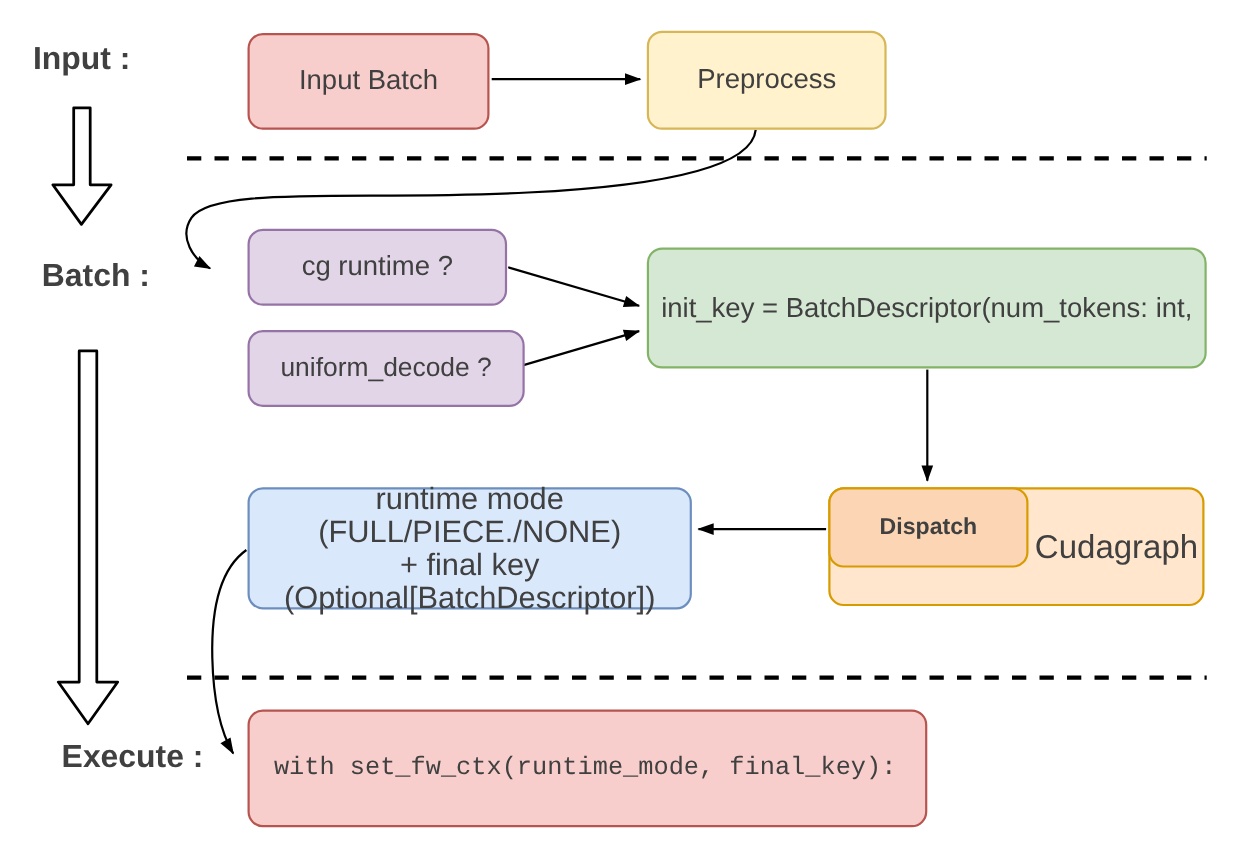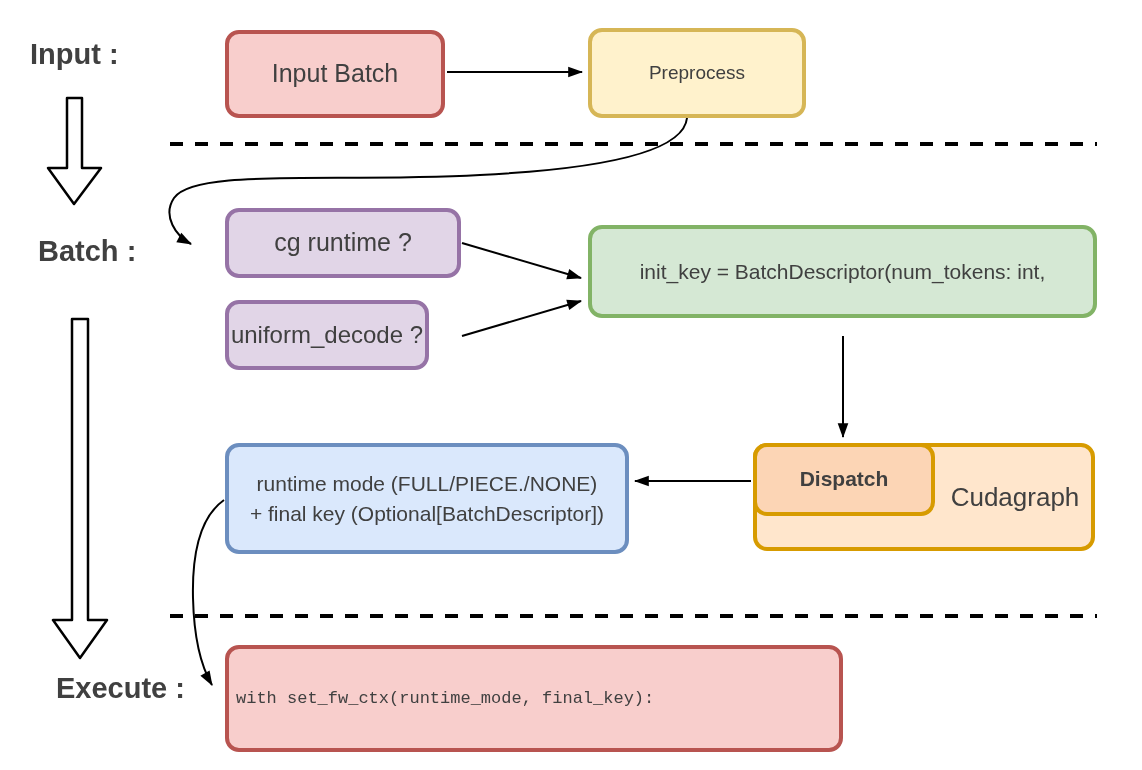--- a/index.html
+++ b/index.html
@@ -14,49 +14,49 @@
   }
   .connector-layer {
     position: absolute;
     left: 0; top: 0;
     width: 1142px; height: 770px;
     z-index: 1;
   }
   .node {
     position: absolute;
     z-index: 2;
-    border: 4px solid #ec4899;
+    border: 2px solid #ec4899;
     border-radius: 14px;
     display: flex;
     flex-direction: column;
     align-items: center;
     justify-content: center;
     text-align: center;
     box-sizing: border-box;
     line-height: 1.25;
   }
   .stage-label {
     position: absolute;
     z-index: 2;
     font-weight: bold;
     font-size: 29px;
     white-space: nowrap;
   }
   
   .n-input-batch   { left: 225px; top: 30px;  width: 220px; height: 88px;  background: #f8cecc; border-color: #b85450; font-size: 25px; }
-  .n-preprocess    { left: 588px; top: 28px;  width: 218px; height: 90px;  background: #fff2cc; border-color: #d6b656; font-size: 19px; }
+  .n-preprocess    { left: 588px; top: 28px;  width: 218px; height: 90px;  background: #fff2cc; border-color: #d6b656; font-size: 25px; }
   .n-cg-padding    { left: 225px; top: 208px; width: 236px; height: 70px;  background: #e1d5e7; border-color: #9673a6; font-size: 25px; }
-  .n-uniform-decode{ left: 225px; top: 300px; width: 204px; height: 70px;  background: #e1d5e7; border-color: #9673a6; font-size: 24px; }
-  .n-init-key      { left: 588px; top: 225px; width: 509px; height: 93px; background: #d5e8d4; border-color: #82b366; font-size: 21px; line-height: 34px; }
-  .n-cuda-outer    { left: 753px; top: 443px; width: 342px; height: 108px; background: #ffe6cc; border-color: #d79b00; font-size: 26px; }
+  .n-uniform-decode{ left: 225px; top: 300px; width: 252px; height: 70px;  background: #e1d5e7; border-color: #9673a6; font-size: 24px; }
+  .n-init-key      { left: 588px; top: 225px; width: 509px; height: 110px; background: #d5e8d4; border-color: #82b366; font-size: 25px; line-height: 34px; }
+  .n-cuda-outer    { left: 753px; top: 443px; width: 342px; height: 108px; background: #ffe6cc; border-color: #d79b00; font-size: 30px; }
   .n-dispatch      { left: 753px; top: 443px; width: 182px; height: 73px;  background: #fcd5b5; border-color: #d79b00; font-size: 21px; z-index: 3; font-weight: bold; }
-  .n-runtime       { left: 225px; top: 443px; width: 404px; height: 111px; background: #dae8fc; border-color: #6c8ebf; font-size: 21px; line-height: 30px; }
+  .n-runtime       { left: 225px; top: 443px; width: 404px; height: 111px; background: #dae8fc; border-color: #6c8ebf; font-size: 28px; line-height: 30px; }
   .n-exec-code     { left: 225px; top: 645px; width: 618px; height: 107px; background: #f8cecc; border-color: #b85450;
-                     font-family: "Liberation Mono", monospace; font-size: 17px; line-height: 29px;
-                     align-items: flex-start; padding-left: 7px; text-align: left; }
+                     font-family: "Liberation Mono", monospace; font-size: 23px; line-height: 29px;
+                     align-items: flex-start; padding-left: 22px; text-align: left; }
   .n-exec-code .code-line { white-space: pre; }
   .cuda-text {
     position: absolute;
     left: 182px; right: 0; top: 0; bottom: 0;
     display: flex; flex-direction: column;
     align-items: center; justify-content: center;
     line-height: 33px;
   }
   .lbl-input   { left: 30px; top: 38px; }
   .lbl-plan    { left: 38px; top: 235px; }

